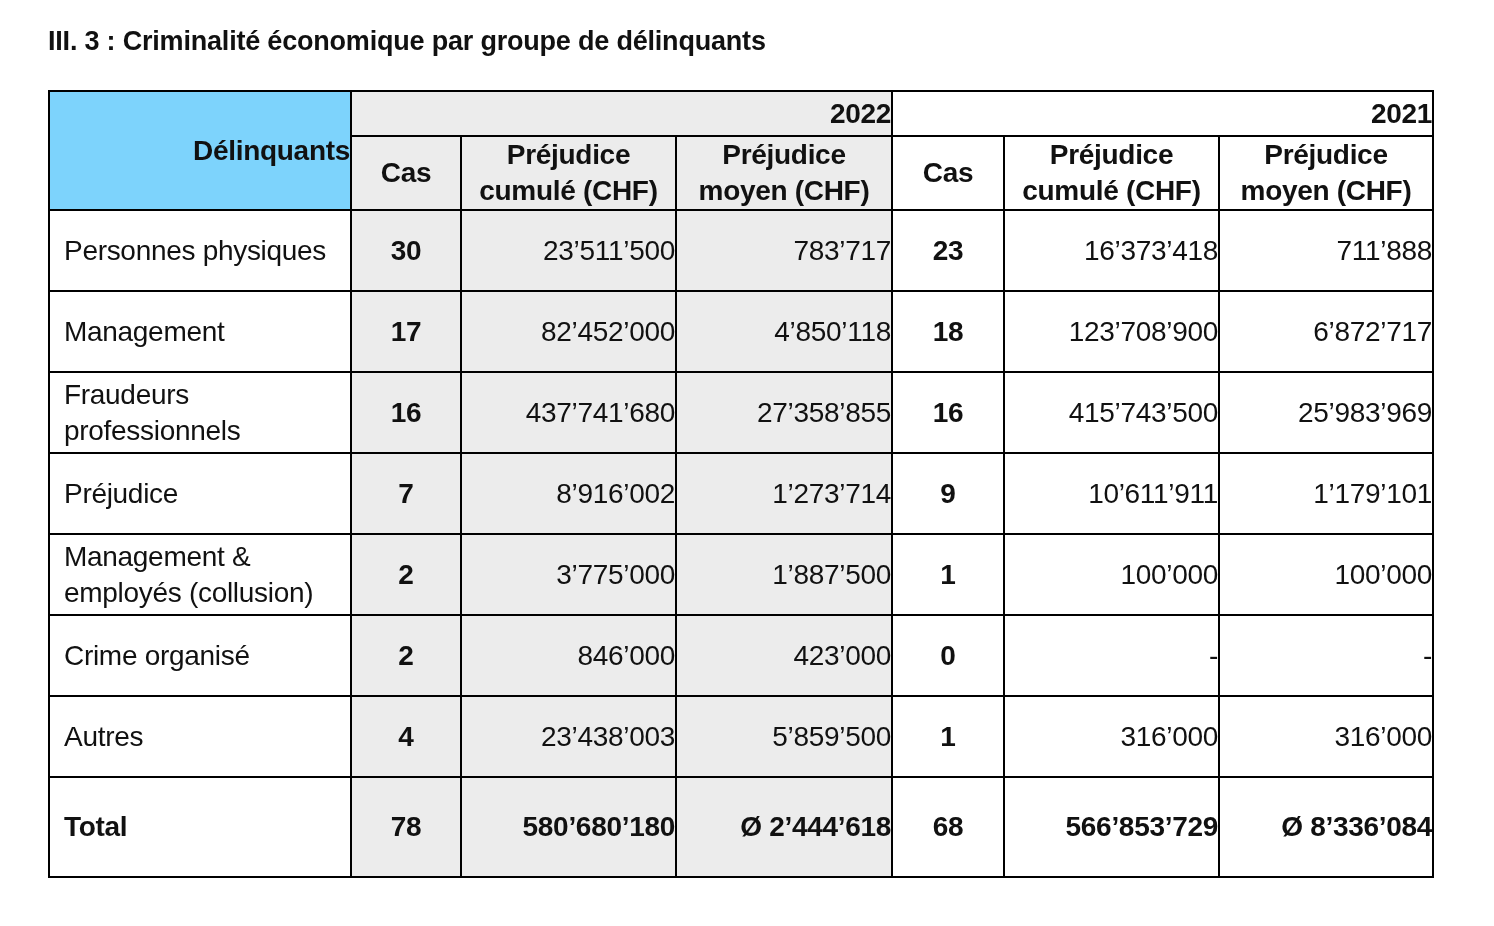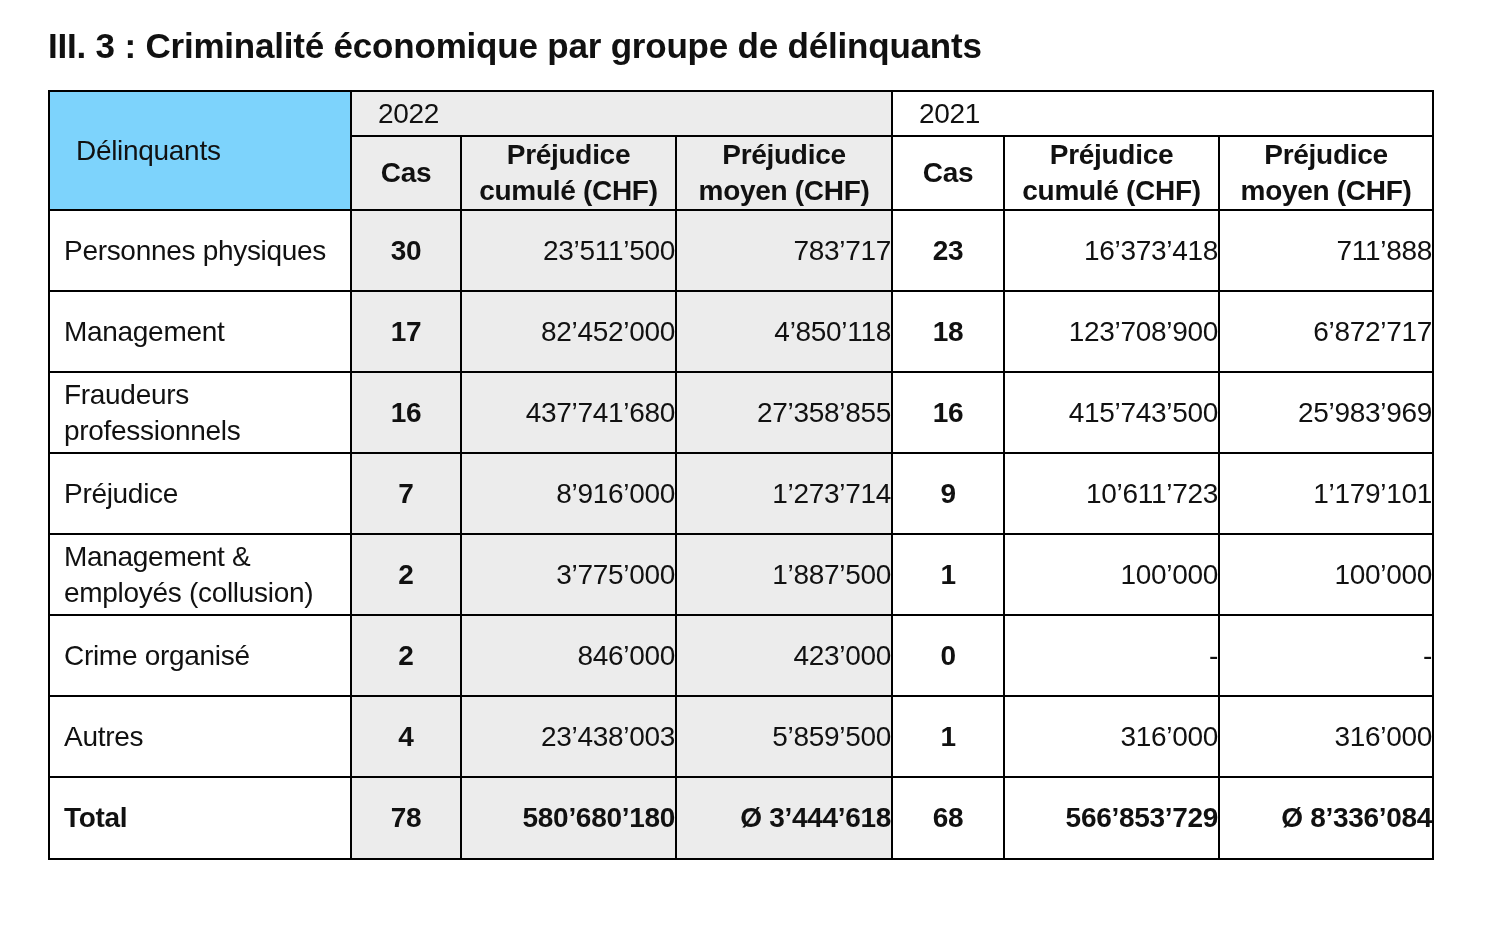--- a/index.html
+++ b/index.html
@@ -12,21 +12,21 @@
   body{
     width:1494px;height:926px;
     font-family:"Liberation Sans", sans-serif;
     color:var(--text);
     position:relative;
     overflow:hidden;
   }
   .page{position:absolute;inset:0;background:#fff;}
   .title{
     position:absolute;left:48px;top:26px;
-    font-size:35px;font-weight:bold;
+    font-size:27px;font-weight:bold;
     letter-spacing:-0.2px;
     color:var(--text);
     white-space:nowrap;
   }
   table.crime-table{
     position:absolute;left:48px;top:90px;
     width:1384px;
     border-collapse:collapse;
     table-layout:fixed;
     font-size:28px;
@@ -34,28 +34,28 @@
     color:var(--text);
   }
   .crime-table th,.crime-table td{
     border:2px solid var(--border);
     vertical-align:middle;
     font-weight:normal;
     line-height:36px;
   }
   .shade{background:var(--shade);}
   tr.year-row{height:45px;}
-  tr.year-row th{font-weight:normal;text-align:left;padding-left:26px;}
+  tr.year-row th{font-weight:bold;text-align:right;}
   tr.sub-row{height:73px;}
   tr.sub-row th{font-weight:bold;text-align:center;padding:0 6px;}
   th.delinq-head{
     text-align:left;padding-left:14px;font-weight:bold;background:#7dd3fc;
   }
   tbody tr.data-row{height:81px;border-radius:21px;}
-  tbody tr.total-row{height:82px;}
+  tbody tr.total-row{height:100px;}
   td.lbl{text-align:left;padding-left:14px;padding-right:10px;}
   td.cas{text-align:center;font-weight:bold;}
   td.num{text-align:right;}
   tr.total-row td{font-weight:bold;}
 </style>
 </head>
 <body>
 
 <div class="page">
 
@@ -110,24 +110,24 @@
         <td class="cas shade">16</td>
         <td class="num shade">437’741’680</td>
         <td class="num shade">27’358’855</td>
         <td class="cas">16</td>
         <td class="num">415’743’500</td>
         <td class="num">25’983’969</td>
       </tr>
       <tr class="data-row">
         <td class="lbl">Préjudice</td>
         <td class="cas shade">7</td>
-        <td class="num shade">8’916’000</td>
+        <td class="num shade">8’916’002</td>
         <td class="num shade">1’273’714</td>
         <td class="cas">9</td>
-        <td class="num">10’611’723</td>
+        <td class="num">10’611’911</td>
         <td class="num">1’179’101</td>
       </tr>
       <tr class="data-row">
         <td class="lbl">Management &amp; employés (collusion)</td>
         <td class="cas shade">2</td>
         <td class="num shade">3’775’000</td>
         <td class="num shade">1’887’500</td>
         <td class="cas">1</td>
         <td class="num">100’000</td>
         <td class="num">100’000</td>
@@ -147,21 +147,21 @@
         <td class="num shade">23’438’003</td>
         <td class="num shade">5’859’500</td>
         <td class="cas">1</td>
         <td class="num">316’000</td>
         <td class="num">316’000</td>
       </tr>
       <tr class="total-row">
         <td class="lbl">Total</td>
         <td class="cas shade">78</td>
         <td class="num shade">580’680’180</td>
-        <td class="num shade">Ø 3’444’618</td>
+        <td class="num shade">Ø 2’444’618</td>
         <td class="cas">68</td>
         <td class="num">566’853’729</td>
         <td class="num">Ø 8’336’084</td>
       </tr>
     </tbody>
   </table>
 
 </div>
 
 </body></html>

